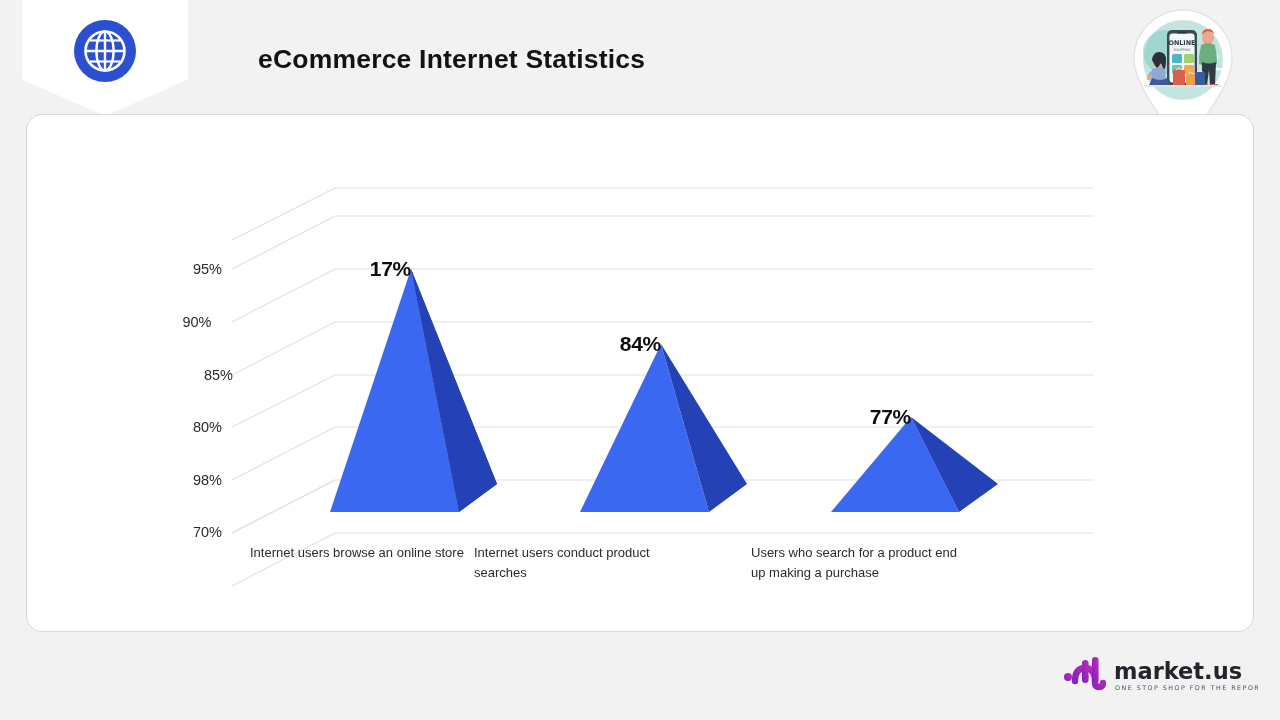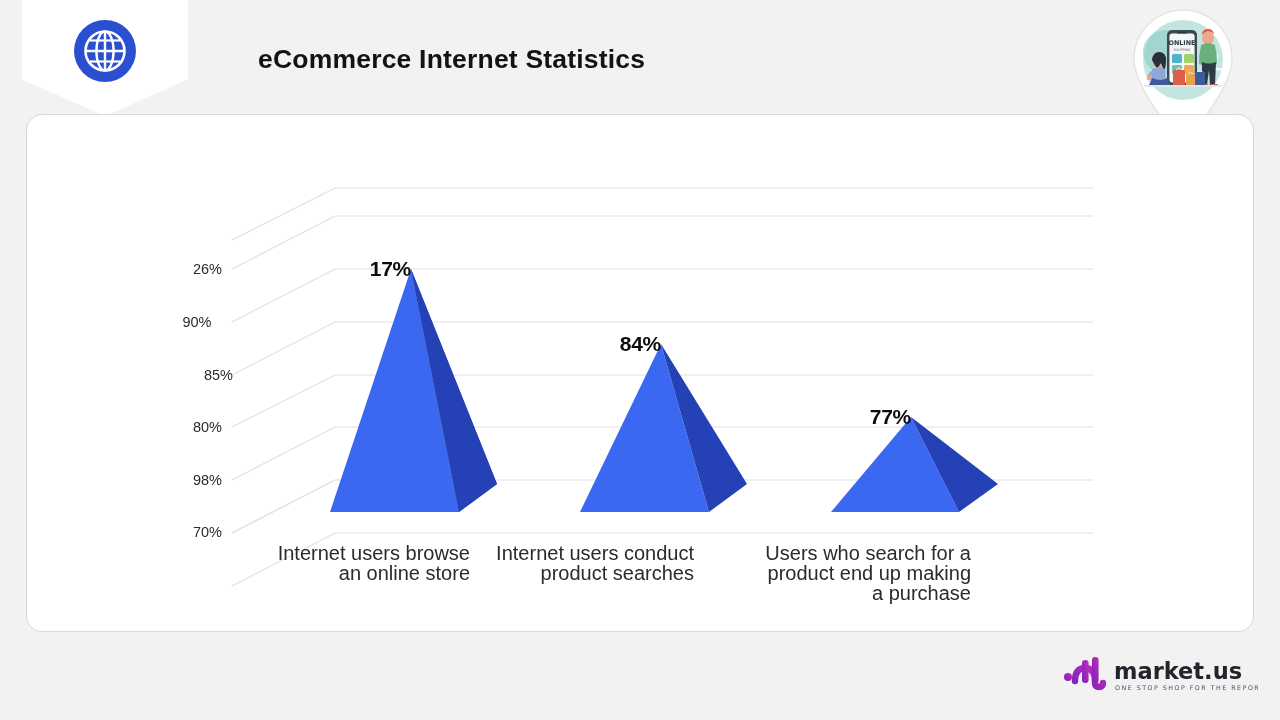--- a/index.html
+++ b/index.html
@@ -74,23 +74,23 @@
   }
   .axis-tick {
     position: absolute;
     font-size: 14.5px;
     color: #2b2b2b;
     text-align: right;
     width: 50px;
   }
   .cat-label {
     position: absolute;
-    font-size: 20px;
+    font-size: 13px;
     color: #2b2b2b;
-    text-align: right;
+    text-align: left;
     line-height: 20px;
   }
   .value-label {
     position: absolute;
     font-size: 21px;
     font-weight: bold;
     color: #0d0d0d;
     text-align: right;
     letter-spacing: -0.3px;
   }
@@ -207,21 +207,21 @@
     <polygon points="661,344 709,512 747,484" fill="#2441b5"></polygon>
   </g>
 
   <g>
     <polygon points="911,417 831,512 911,512" fill="#3b68f0"></polygon>
     <polygon points="911,417 911,512 959,512" fill="#3b68f0"></polygon>
     <polygon points="911,417 959,512 998,484" fill="#2441b5"></polygon>
   </g>
 </svg>
 
-<div class="axis-tick" style="left:172px; top:261px;">26%</div>
+<div class="axis-tick" style="left:172px; top:261px;">95%</div>
 <div class="axis-tick" style="left:172px; top:314px;text-align:center;">90%</div>
 <div class="axis-tick" style="left:183px; top:367px;">85%</div>
 <div class="axis-tick" style="left:172px; top:419px;text-align:right;">80%</div>
 <div class="axis-tick" style="left:172px; top:472px;">98%</div>
 <div class="axis-tick" style="left:172px; top:524px;">70%</div>
 
 <div class="value-label" style="left:341px; top:257px; width:70px;">17%</div>
 <div class="value-label" style="left:591px; top:332px; width:70px;">84%</div>
 <div class="value-label" style="left:841px; top:405px; width:70px;">77%</div>
 

